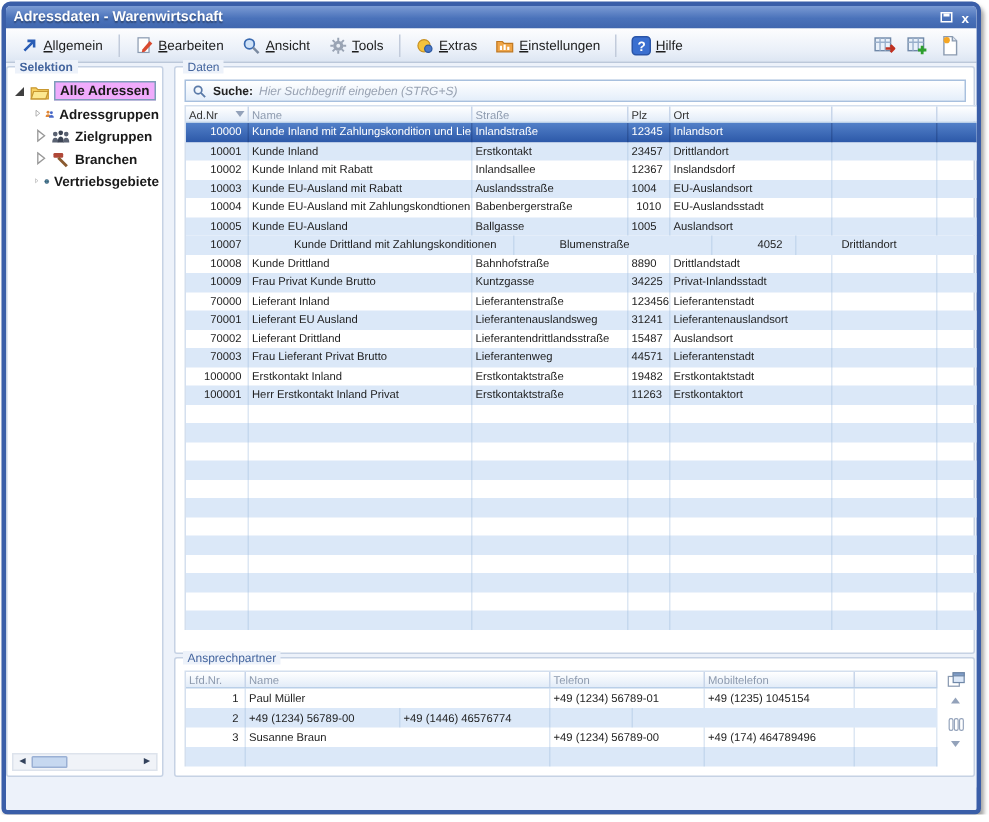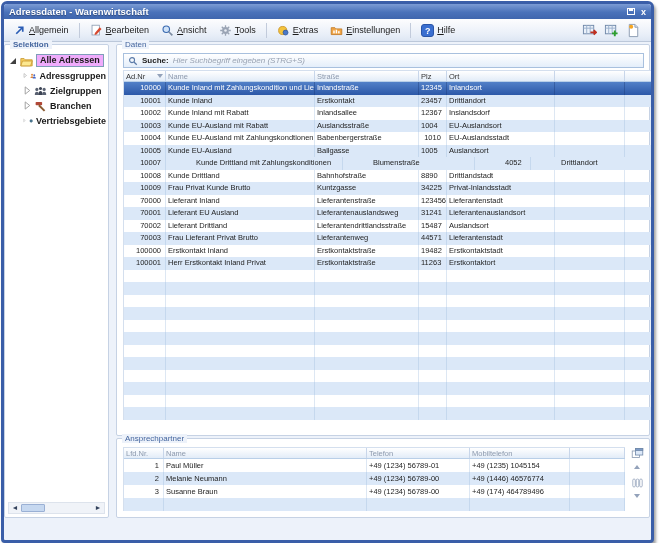--- a/index.html
+++ b/index.html
@@ -546,21 +546,20 @@
           <div id="ansp-body">
               <div class="grow" style="height: 13px; line-height: 13px;">
                 <div class="gc num" style="width: 40px;">1</div>
                 <div class="gc" style="width: 203px;">Paul Müller</div>
                 <div class="gc" style="width: 103px;">+49 (1234) 56789-01</div>
                 <div class="gc" style="width: 100px;">+49 (1235) 1045154</div>
                 <div class="gc" style="width: 55px;"></div>
               </div>
               <div class="grow odd" style="height: 13px; line-height: 13px;">
                 <div class="gc num" style="width: 40px;">2</div>
-                <div class="gc" style="width: 203px;">Melanie Neumann</div>
                 <div class="gc" style="width: 103px;">+49 (1234) 56789-00</div>
                 <div class="gc" style="width: 100px;">+49 (1446) 46576774</div>
                 <div class="gc" style="width: 55px;"></div>
               </div>
               <div class="grow" style="height: 13px; line-height: 13px;">
                 <div class="gc num" style="width: 40px;">3</div>
                 <div class="gc" style="width: 203px;">Susanne Braun</div>
                 <div class="gc" style="width: 103px;">+49 (1234) 56789-00</div>
                 <div class="gc" style="width: 100px;">+49 (174) 464789496</div>
                 <div class="gc" style="width: 55px;"></div>

